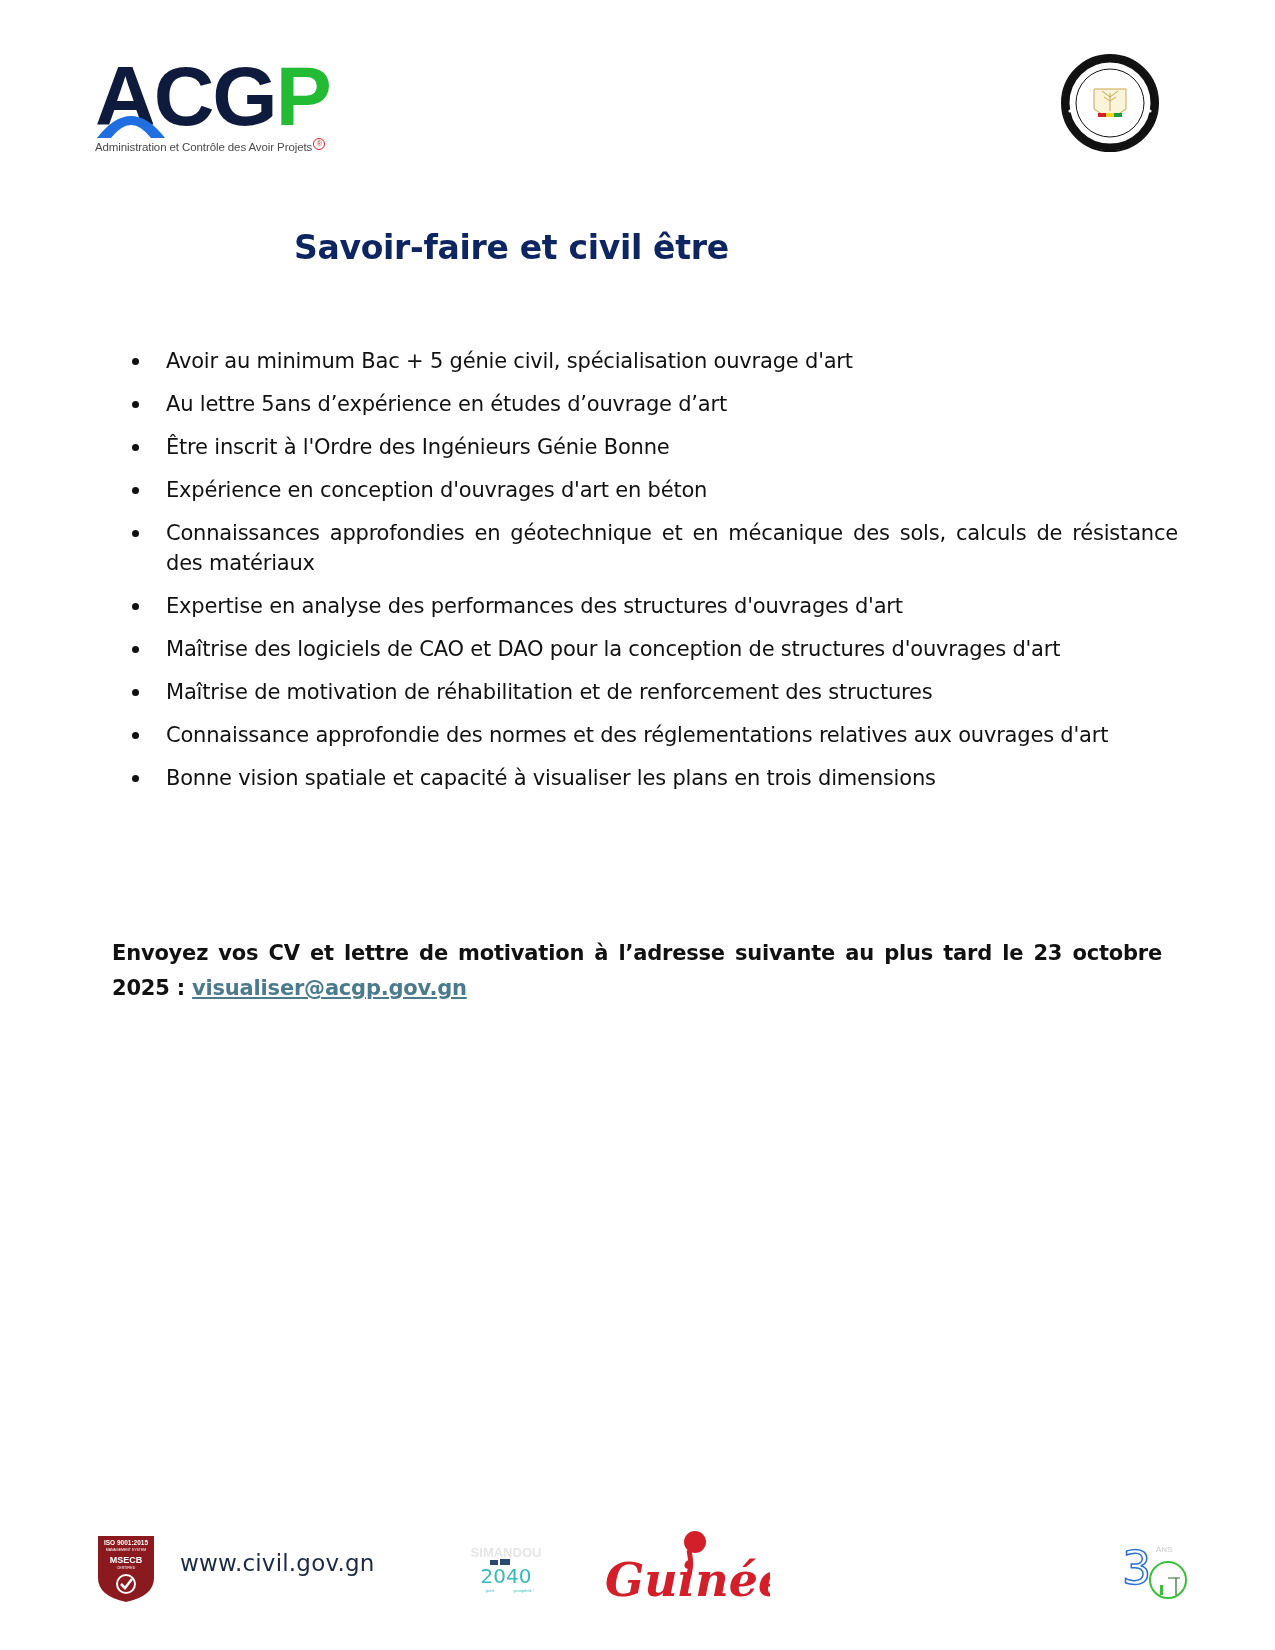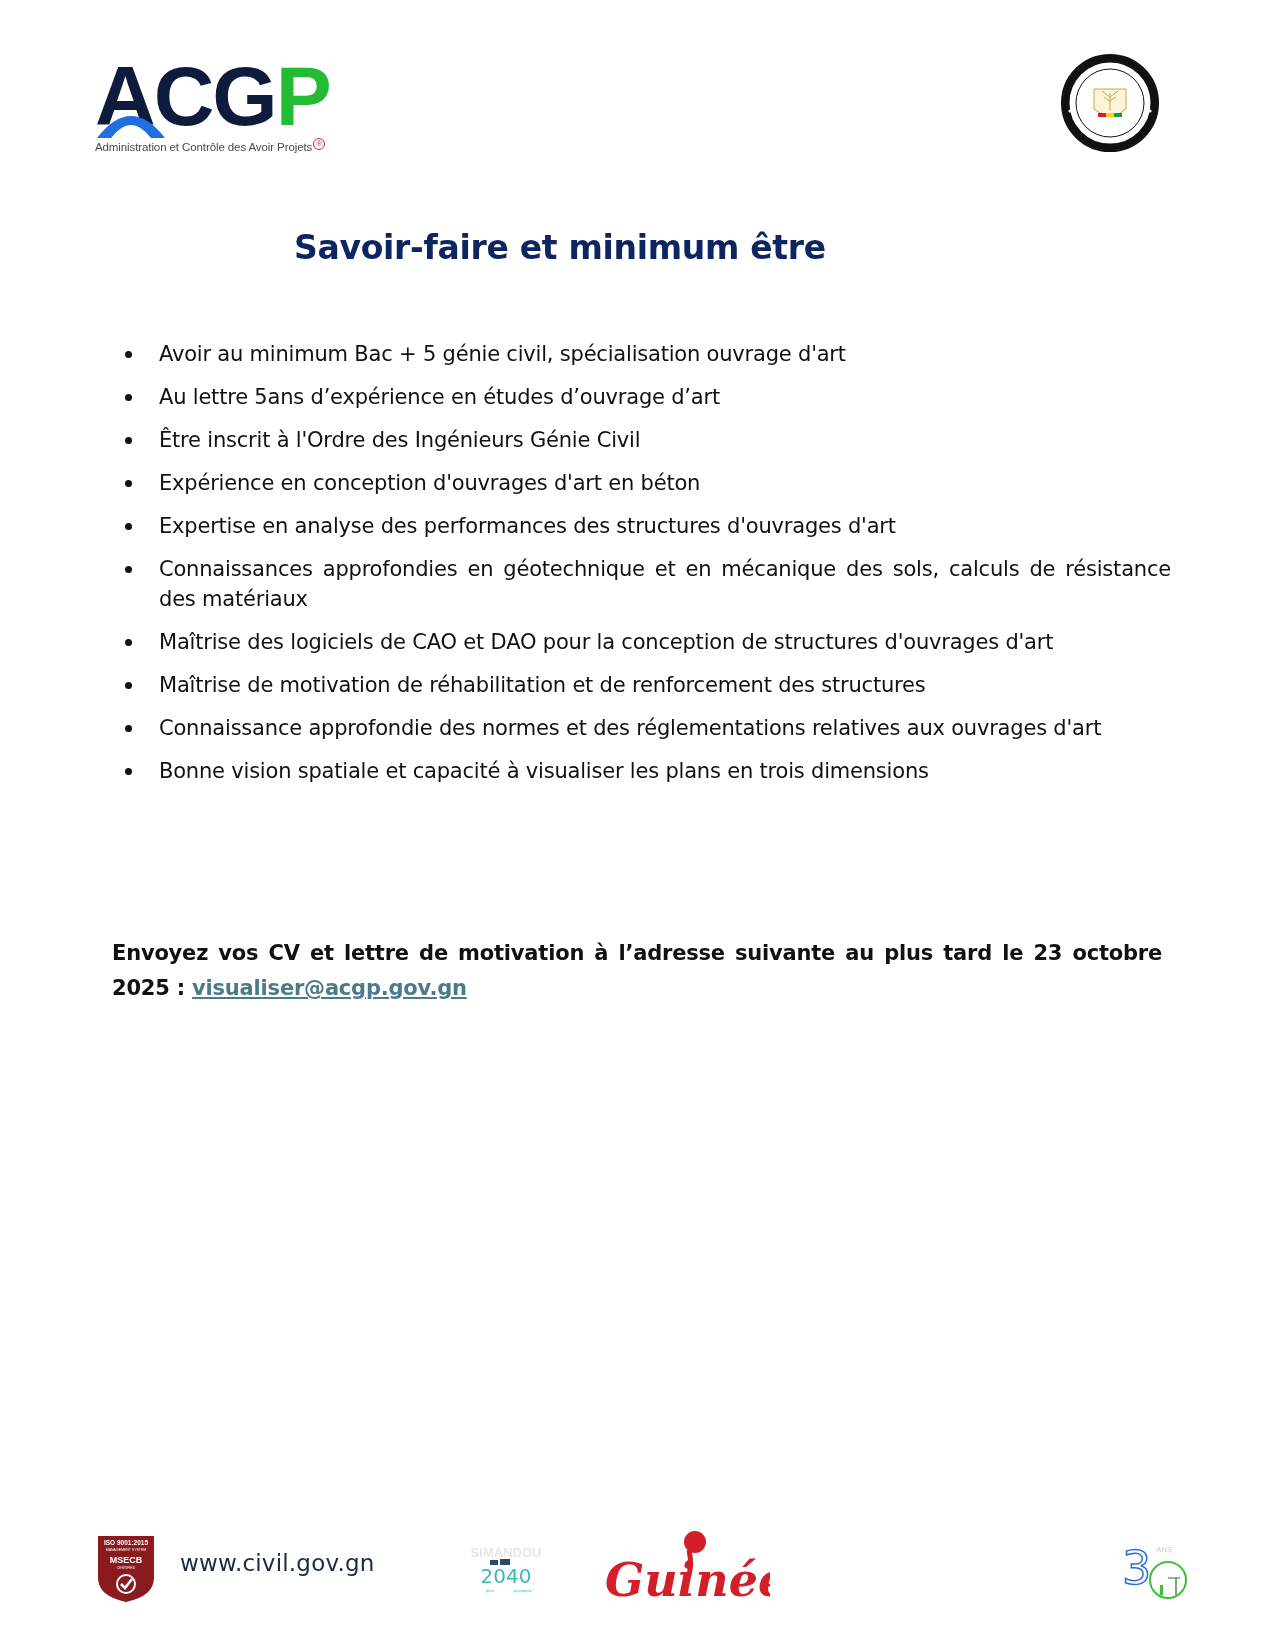--- a/index.html
+++ b/index.html
@@ -13,21 +13,21 @@
   .logo-tag { position: absolute; left: 0; top: 82px; font-family: "Liberation Sans", sans-serif; font-size: 11.5px; color: #4a4a4a; white-space: nowrap; letter-spacing: -0.1px; }
   .logo-tag .reg { display: inline-block; width: 10px; height: 10px; border: 1px solid #d22; border-radius: 50%; font-size: 7px; line-height: 10px; text-align: center; color: #d22; vertical-align: super; margin-left: 1px; }
 
   
   .seal { left: 1060px; top: 53px; width: 100px; height: 100px; }
 
   
   .title { left: 294px; top: 228px; font-family: "DejaVu Sans", sans-serif; font-weight: 700; font-size: 33px; color: #0d2560; white-space: nowrap; letter-spacing: -0.3px; }
 
   
-  .list { left: 112px; top: 330px; width: 1050px; margin: 9px; padding: 0; list-style: none; }
+  .list { left: 112px; top: 330px; width: 1050px; margin: 16px; padding: 0; list-style: none; }
   .item { position: relative; padding-left: 38px; font-family: "DejaVu Sans", sans-serif; font-size: 21px; line-height: 30px; color: #111; text-align: justify; margin-bottom: 13px; letter-spacing: -0.2px; }
   .item .dot { position: absolute; left: 4px; top: 12px; width: 7px; height: 7px; background: #111; border-radius: 50%; }
 
   
   .closing { left: 112px; top: 936px; width: 1050px; font-family: "DejaVu Sans", sans-serif; font-weight: 700; font-size: 21px; line-height: 35px; color: #111; text-align: justify; letter-spacing: -0.2px; }
   .closing a { color: #4a7a8c; text-decoration: underline; }
 
   
   .iso { left: 96px; top: 1534px; width: 60px; height: 70px; }
   .url { left: 180px; top: 1550px; font-family: "DejaVu Sans", sans-serif; font-size: 23px; color: #1b2a44; letter-spacing: 0.2px; }
@@ -58,29 +58,29 @@
     <path d="M34 36 L66 36 L66 56 Q50 70 34 56 Z" fill="#fbf3da" stroke="#c9a84a" stroke-width="1"></path>
     <path d="M50 40 L50 58 M50 44 L42 38 M50 44 L58 38 M50 48 L44 44 M50 48 L56 44" stroke="#c9a84a" stroke-width="1" fill="none"></path>
     <rect x="38" y="60" width="8" height="4" fill="#d21f2a"></rect>
     <rect x="46" y="60" width="8" height="4" fill="#f4d21f"></rect>
     <rect x="54" y="60" width="8" height="4" fill="#1b9a3a"></rect>
     <circle cx="10" cy="58" r="1.6" fill="#fff"></circle>
     <circle cx="90" cy="58" r="1.6" fill="#fff"></circle>
   </svg>
 </div>
 
-<div class="abs title">Savoir-faire et minimum être</div>
+<div class="abs title">Savoir-faire et civil être</div>
 
 <ul class="abs list">
   <li class="item"><span class="dot"></span><span>Avoir au minimum Bac + 5 génie civil, spécialisation ouvrage d'art</span></li>
   <li class="item"><span class="dot"></span><span>Au lettre 5ans d’expérience en études d’ouvrage d’art</span></li>
-  <li class="item"><span class="dot"></span><span>Être inscrit à l'Ordre des Ingénieurs Génie Civil</span></li>
+  <li class="item"><span class="dot"></span><span>Être inscrit à l'Ordre des Ingénieurs Génie Bonne</span></li>
   <li class="item"><span class="dot"></span><span>Expérience en conception d'ouvrages d'art en béton</span></li>
+  <li class="item"><span class="dot"></span><span>Connaissances approfondies en géotechnique et en mécanique des sols, calculs de résistance des matériaux</span></li>
   <li class="item"><span class="dot"></span><span>Expertise en analyse des performances des structures d'ouvrages d'art</span></li>
-  <li class="item"><span class="dot"></span><span>Connaissances approfondies en géotechnique et en mécanique des sols, calculs de résistance des matériaux</span></li>
   <li class="item"><span class="dot"></span><span>Maîtrise des logiciels de CAO et DAO pour la conception de structures d'ouvrages d'art</span></li>
   <li class="item"><span class="dot"></span><span>Maîtrise de motivation de réhabilitation et de renforcement des structures</span></li>
   <li class="item"><span class="dot"></span><span>Connaissance approfondie des normes et des réglementations relatives aux ouvrages d'art</span></li>
   <li class="item"><span class="dot"></span><span>Bonne vision spatiale et capacité à visualiser les plans en trois dimensions</span></li>
 </ul>
 
 <p class="abs closing" style="margin:0">
   <span>Envoyez vos CV et lettre de motivation à l’adresse suivante au plus tard le 23 octobre 2025 : </span><a href="mailto:recrutement@acgp.gov.gn">visualiser@acgp.gov.gn</a>
 </p>
 

